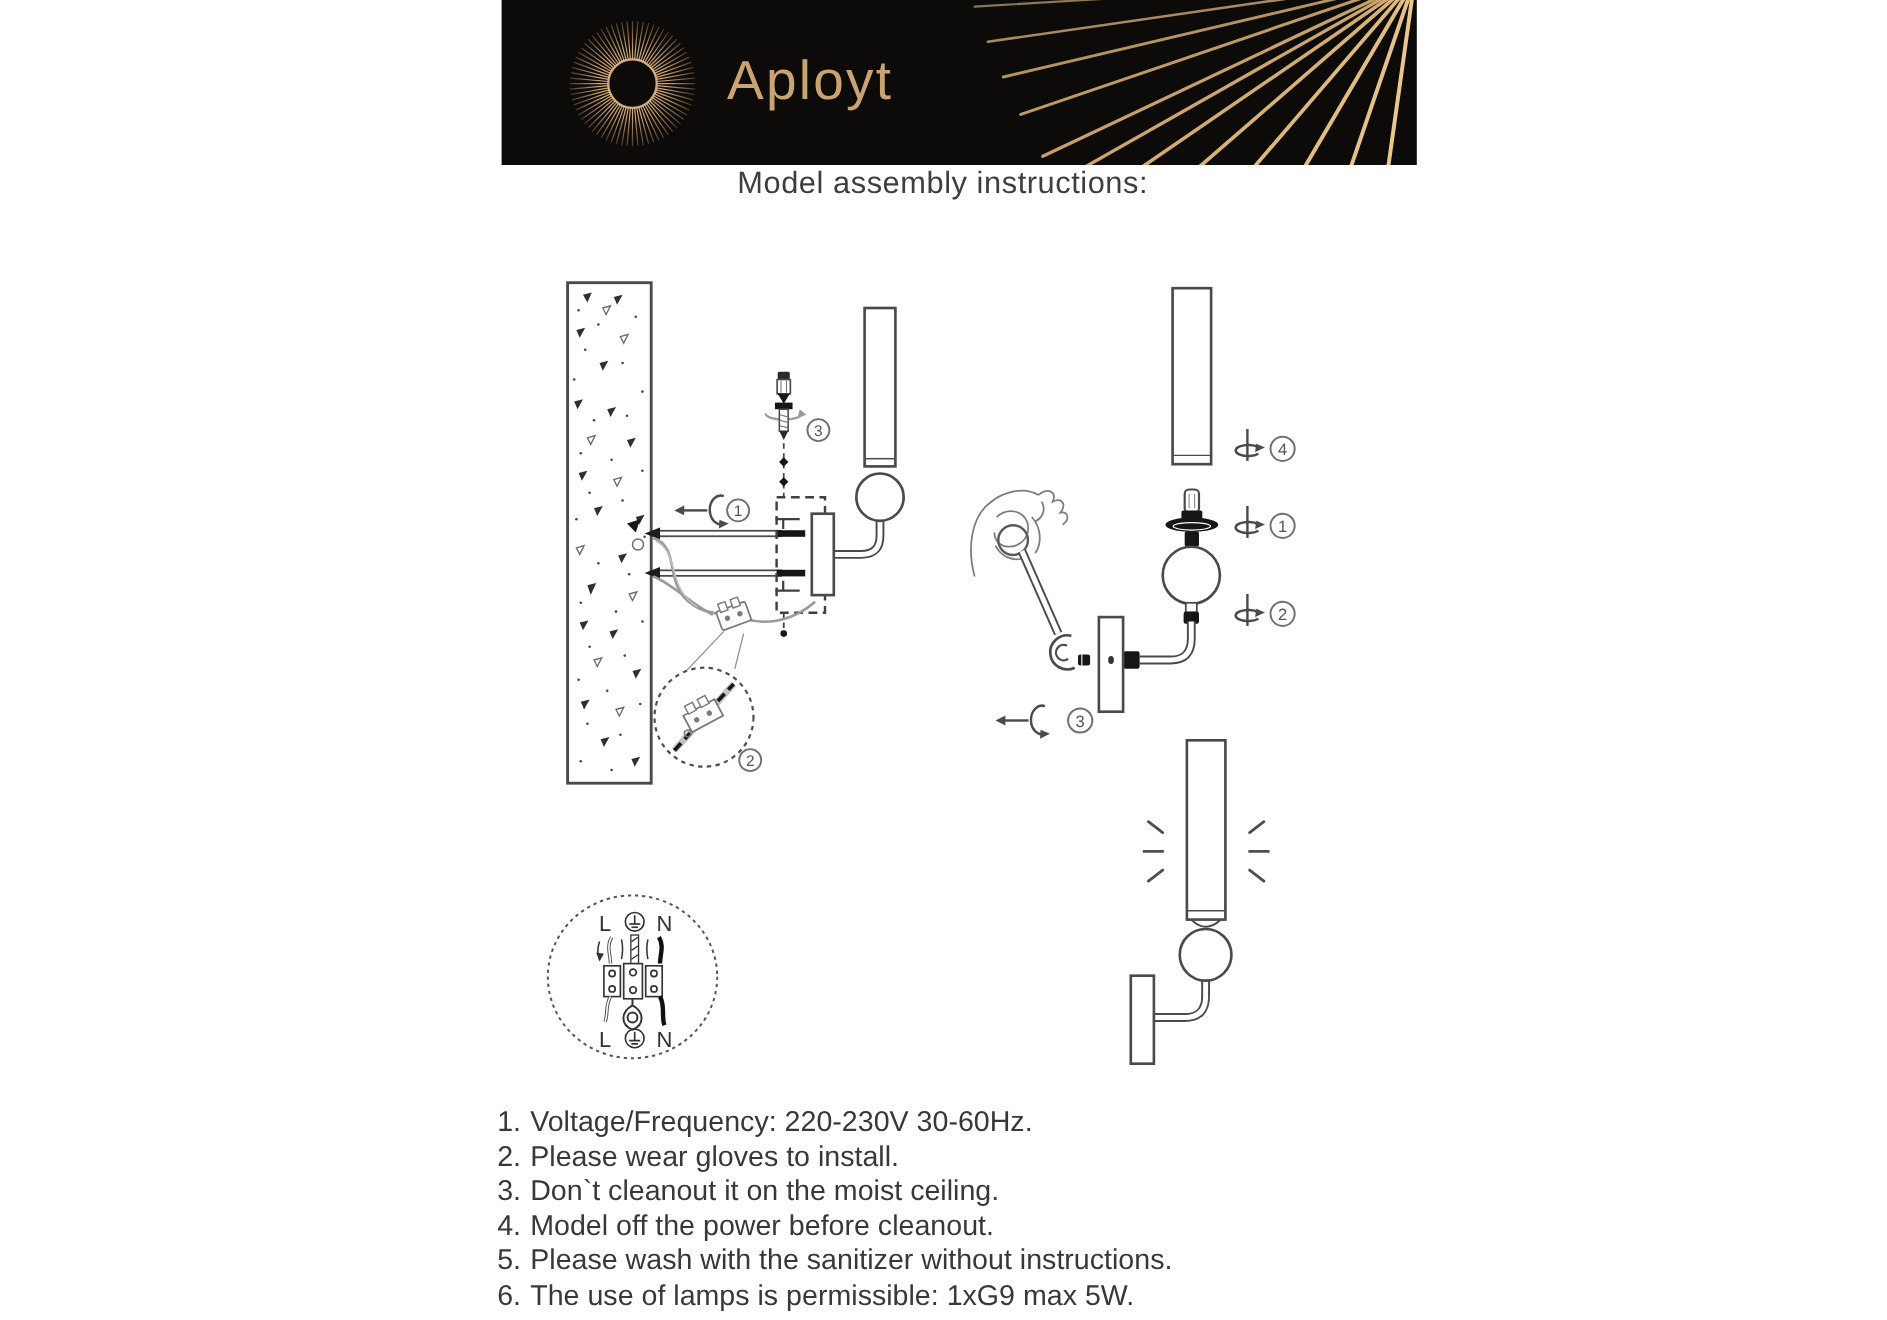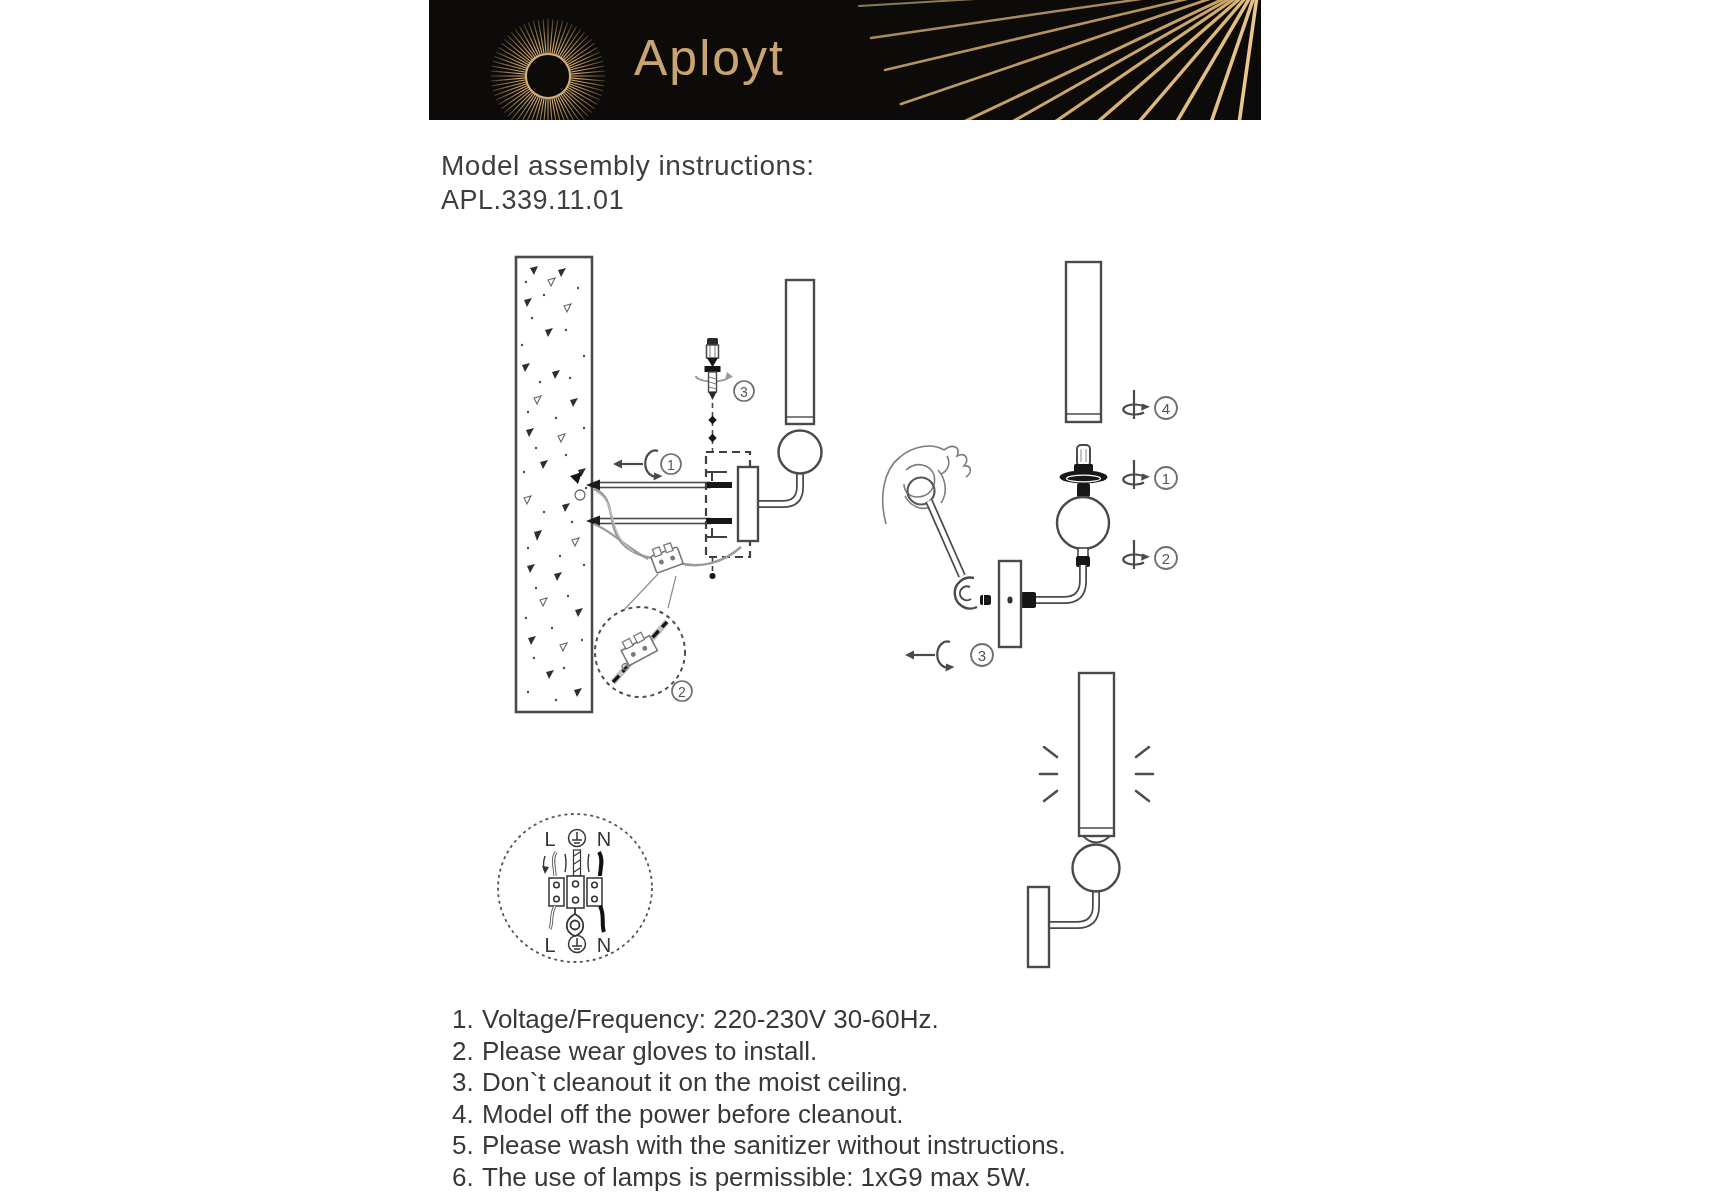--- a/index.html
+++ b/index.html
@@ -1,25 +1,25 @@
 <!DOCTYPE html>
 <html><head>
 <meta charset="utf-8">
 <style>
   html,body{margin:0;padding:0;background:#ffffff;}
   .page{position:relative;width:1715px;height:1200px;background:#ffffff;overflow:hidden;
         font-family:"Liberation Sans",sans-serif;color:#3a3a3a;}
   
-  .banner{position:absolute;left:429px;top:0;width:832px;height:120px;background:#0d0b09;overflow:hidden;}
+  .banner{position:absolute;left:456px;top:0;width:832px;height:150px;background:#0d0b09;overflow:hidden;}
   .sunburst{position:absolute;left:44px;top:1px;width:150px;height:150px;}
   .wordmark{position:absolute;left:205px;top:50%;transform:translateY(-54%);
             font-size:50px;font-weight:400;letter-spacing:2px;color:#c9a471;}
   .rays{position:absolute;right:0;top:0;width:430px;height:152px;}
   
-  .title-block{position:absolute;left:441px;top:150px;width:832px;text-align:left;}
+  .title-block{position:absolute;left:441px;top:150px;width:832px;text-align:center;}
   .title-line1{font-size:28px;color:#3f3e3e;letter-spacing:0.5px;}
   .title-line2{font-size:27px;color:#3f3e3e;margin-top:3px;letter-spacing:0.5px;}
   
   .diagram-svg{position:absolute;left:430px;top:228px;width:860px;height:760px;
                font-family:"Liberation Sans",sans-serif;}
   
   .instructions{position:absolute;left:452px;top:1004px;width:760px;}
   .instr-row{display:flex;font-size:26px;line-height:31.5px;color:#383838;}
   .instr-num{width:30px;flex:0 0 30px;}
   .instr-text{flex:1;}
@@ -81,21 +81,20 @@
         <line x1="428" y1="-18" x2="282" y2="152" stroke="#ddb77b" stroke-width="3.4"></line>
         <line x1="428" y1="-18" x2="328" y2="152" stroke="#e2bd82" stroke-width="3.6"></line>
         <line x1="428" y1="-18" x2="370" y2="152" stroke="#e6c288" stroke-width="3.6"></line>
         <line x1="428" y1="-18" x2="404" y2="152" stroke="#eac78d" stroke-width="3.6"></line>
       </g>
     </svg>
   </div>
 
   <div class="title-block">
     <div class="title-line1">Model assembly instructions:</div>
-    <div class="title-line2">APL.339.11.01</div>
   </div>
 
   <svg class="diagram-svg" viewBox="430 228 860 760">
     <defs>
 
       <g id="rot-v" fill="none" stroke="#4a4a4a" stroke-width="2.2">
         <line x1="0" y1="-16" x2="0" y2="13"></line>
         <path d="M 10,6.5 A 11.5,5 0 1 1 10,0.5"></path>
         <polygon points="8,-2.5 16,0.8 7,4.8" fill="#4a4a4a" stroke="none"></polygon>
       </g>

